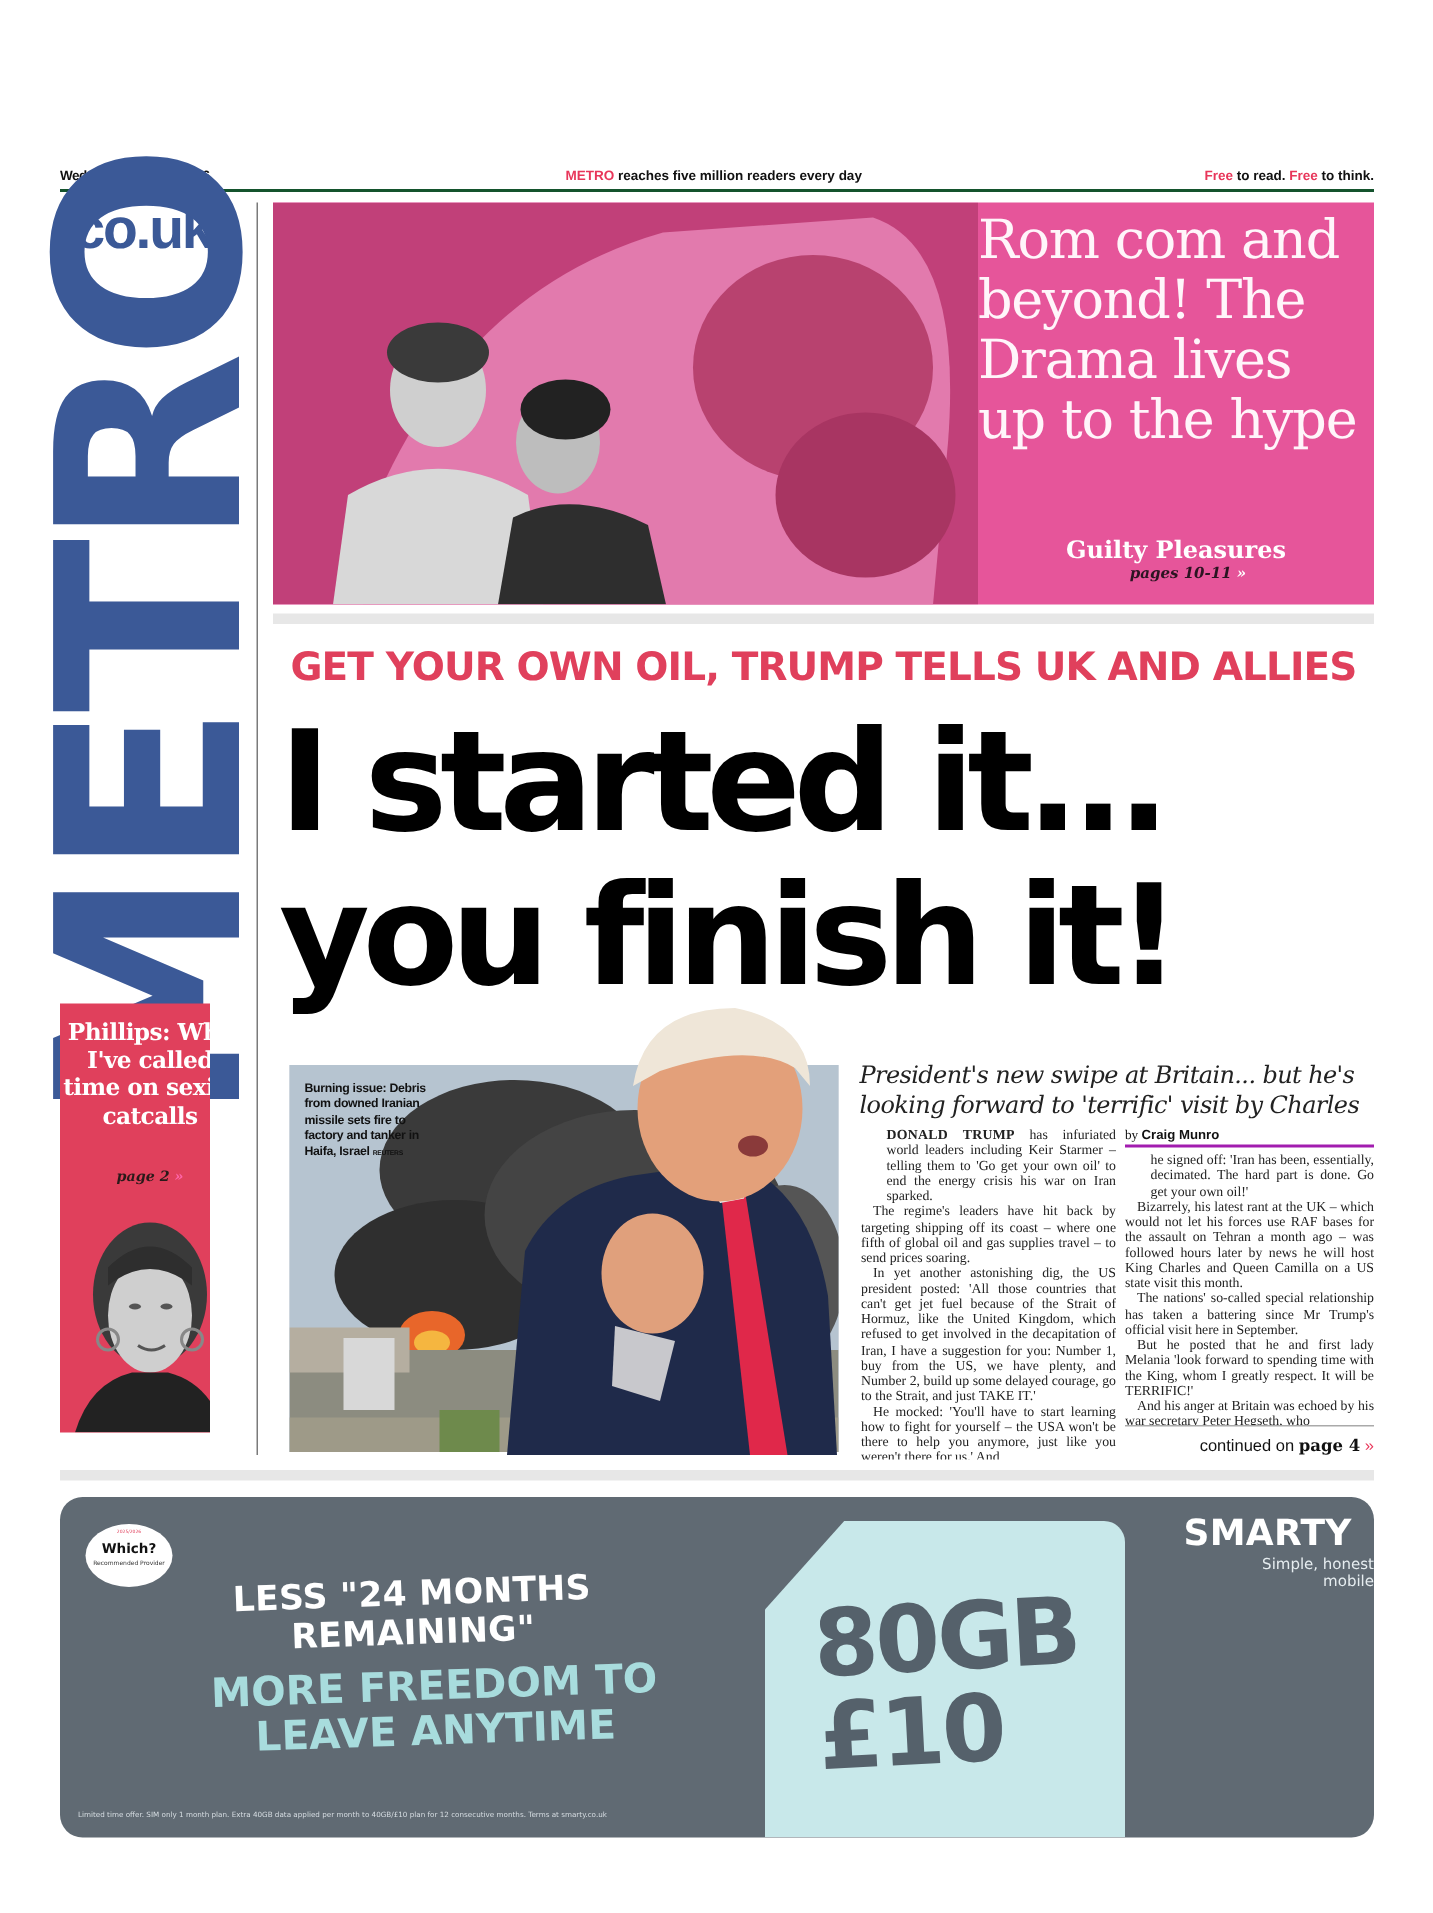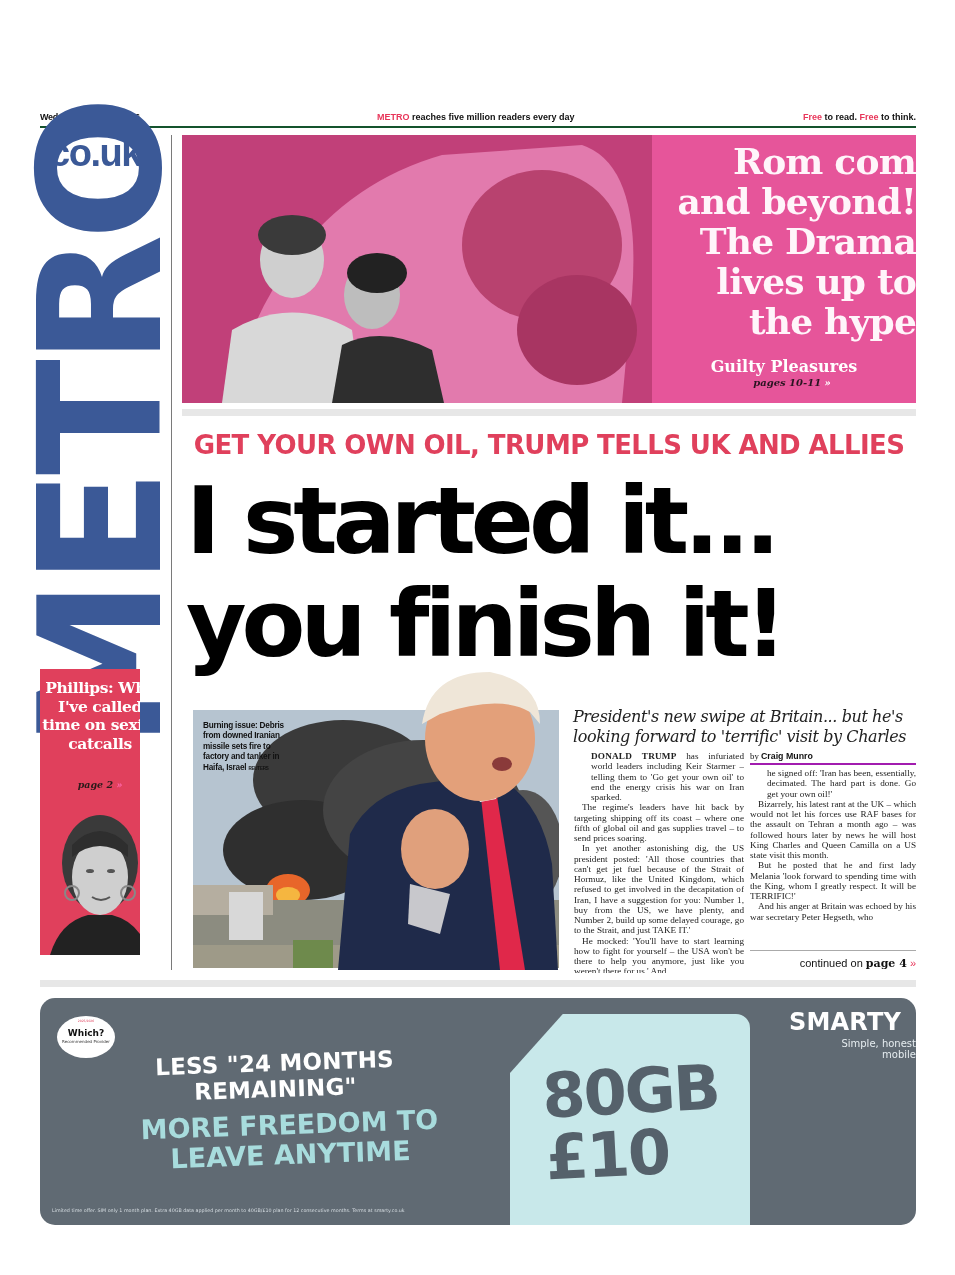--- a/index.html
+++ b/index.html
@@ -23,21 +23,21 @@
 
   
   .phillips { left: 40px; top: 669px; width: 100px; height: 286px; background: #e0405c; overflow: hidden; padding-left: 24px; }
   .phillips .hl { position: absolute; left: 0; width: 120px; top: 10px; text-align: center; color: #fff; font-family: "DejaVu Serif", serif; font-weight: bold; font-size: 15.5px; line-height: 18.5px; letter-spacing: -0.4px; }
   .phillips .pg { position: absolute; left: 0; width: 120px; top: 110px; text-align: center; font-family: "DejaVu Serif", serif; font-style: italic; font-weight: bold; font-size: 9.5px; color: #2a1a1a; }
   .phillips .photo { position: absolute; left: 10px; top: 128px; width: 100px; height: 158px; }
 
   
   .puff { left: 182px; top: 135px; width: 734px; height: 268px; background: #e6559a; overflow: hidden; }
   .puff-photo { position: absolute; left: 0; top: 0; width: 470px; height: 268px; }
-  .puff-text { position: absolute; left: 470px; top: 6px; width: 264px; text-align: right; color: #fff5fa; font-family: "DejaVu Serif", serif; font-weight: bold; font-size: 36px; line-height: 40px; letter-spacing: -0.8px; }
+  .puff-text { position: absolute; left: 470px; top: 6px; width: 264px; text-align: left; color: #fff5fa; font-family: "DejaVu Serif", serif; font-weight: normal; font-size: 36px; line-height: 40px; letter-spacing: -0.8px; }
   .puff-kicker { position: absolute; left: 470px; top: 222px; width: 264px; text-align: center; color: #fff; font-family: "DejaVu Serif", serif; font-weight: bold; font-size: 16px; }
   .puff-pages { position: absolute; left: 470px; top: 242px; width: 280px; text-align: center; font-family: "DejaVu Serif", serif; font-style: italic; font-weight: bold; font-size: 10px; color: #2b1421; }
 
   .grey-rule { left: 182px; top: 409px; width: 734px; height: 7px; background: #e7e7e7; }
 
   
   .strap { left: 182px; top: 428px; width: 734px; text-align: center; color: #e0405c; font-weight: bold; font-size: 26px; letter-spacing: -0.6px; font-family: "DejaVu Sans", sans-serif; line-height: 34px; }
 
   
   .headline { left: 186px; top: 470px; width: 734px; text-align: left; color: #000; font-family: "DejaVu Sans", sans-serif; font-weight: 900; font-size: 93px; line-height: 103px; letter-spacing: -5px; z-index: 1; }
@@ -173,20 +173,21 @@
   <p>The regime's leaders have hit back by targeting shipping off its coast – where one fifth of global oil and gas supplies travel – to send prices soaring.</p>
   <p>In yet another astonishing dig, the US president posted: 'All those countries that can't get jet fuel because of the Strait of Hormuz, like the United Kingdom, which refused to get involved in the decapitation of Iran, I have a suggestion for you: Number 1, buy from the US, we have plenty, and Number 2, build up some delayed courage, go to the Strait, and just TAKE IT.'</p>
   <p>He mocked: 'You'll have to start learning how to fight for yourself – the USA won't be there to help you anymore, just like you weren't there for us.' And</p>
 </div>
 
 <div class="abs byline"><span class="by">by </span><span class="name">Craig Munro</span></div>
 
 <div class="abs col col2">
   <p class="first">he signed off: 'Iran has been, essentially, decimated. The hard part is done. Go get your own oil!'</p>
   <p>Bizarrely, his latest rant at the UK – which would not let his forces use RAF bases for the assault on Tehran a month ago – was followed hours later by news he will host King Charles and Queen Camilla on a US state visit this month.</p>
+  <p>The nations' so-called special relationship has taken a battering since Mr Trump's official visit here in September.</p>
   <p>But he posted that he and first lady Melania 'look forward to spending time with the King, whom I greatly respect. It will be TERRIFIC!'</p>
   <p>And his anger at Britain was echoed by his war secretary Peter Hegseth, who</p>
 </div>
 <div class="abs cont-rule"></div>
 <div class="abs cont"><span>continued on </span><b>page 4</b> <span class="red">»</span></div>
 
 <div class="abs bottom-rule"></div>
 
 <div class="abs ad">
   <div class="which">

